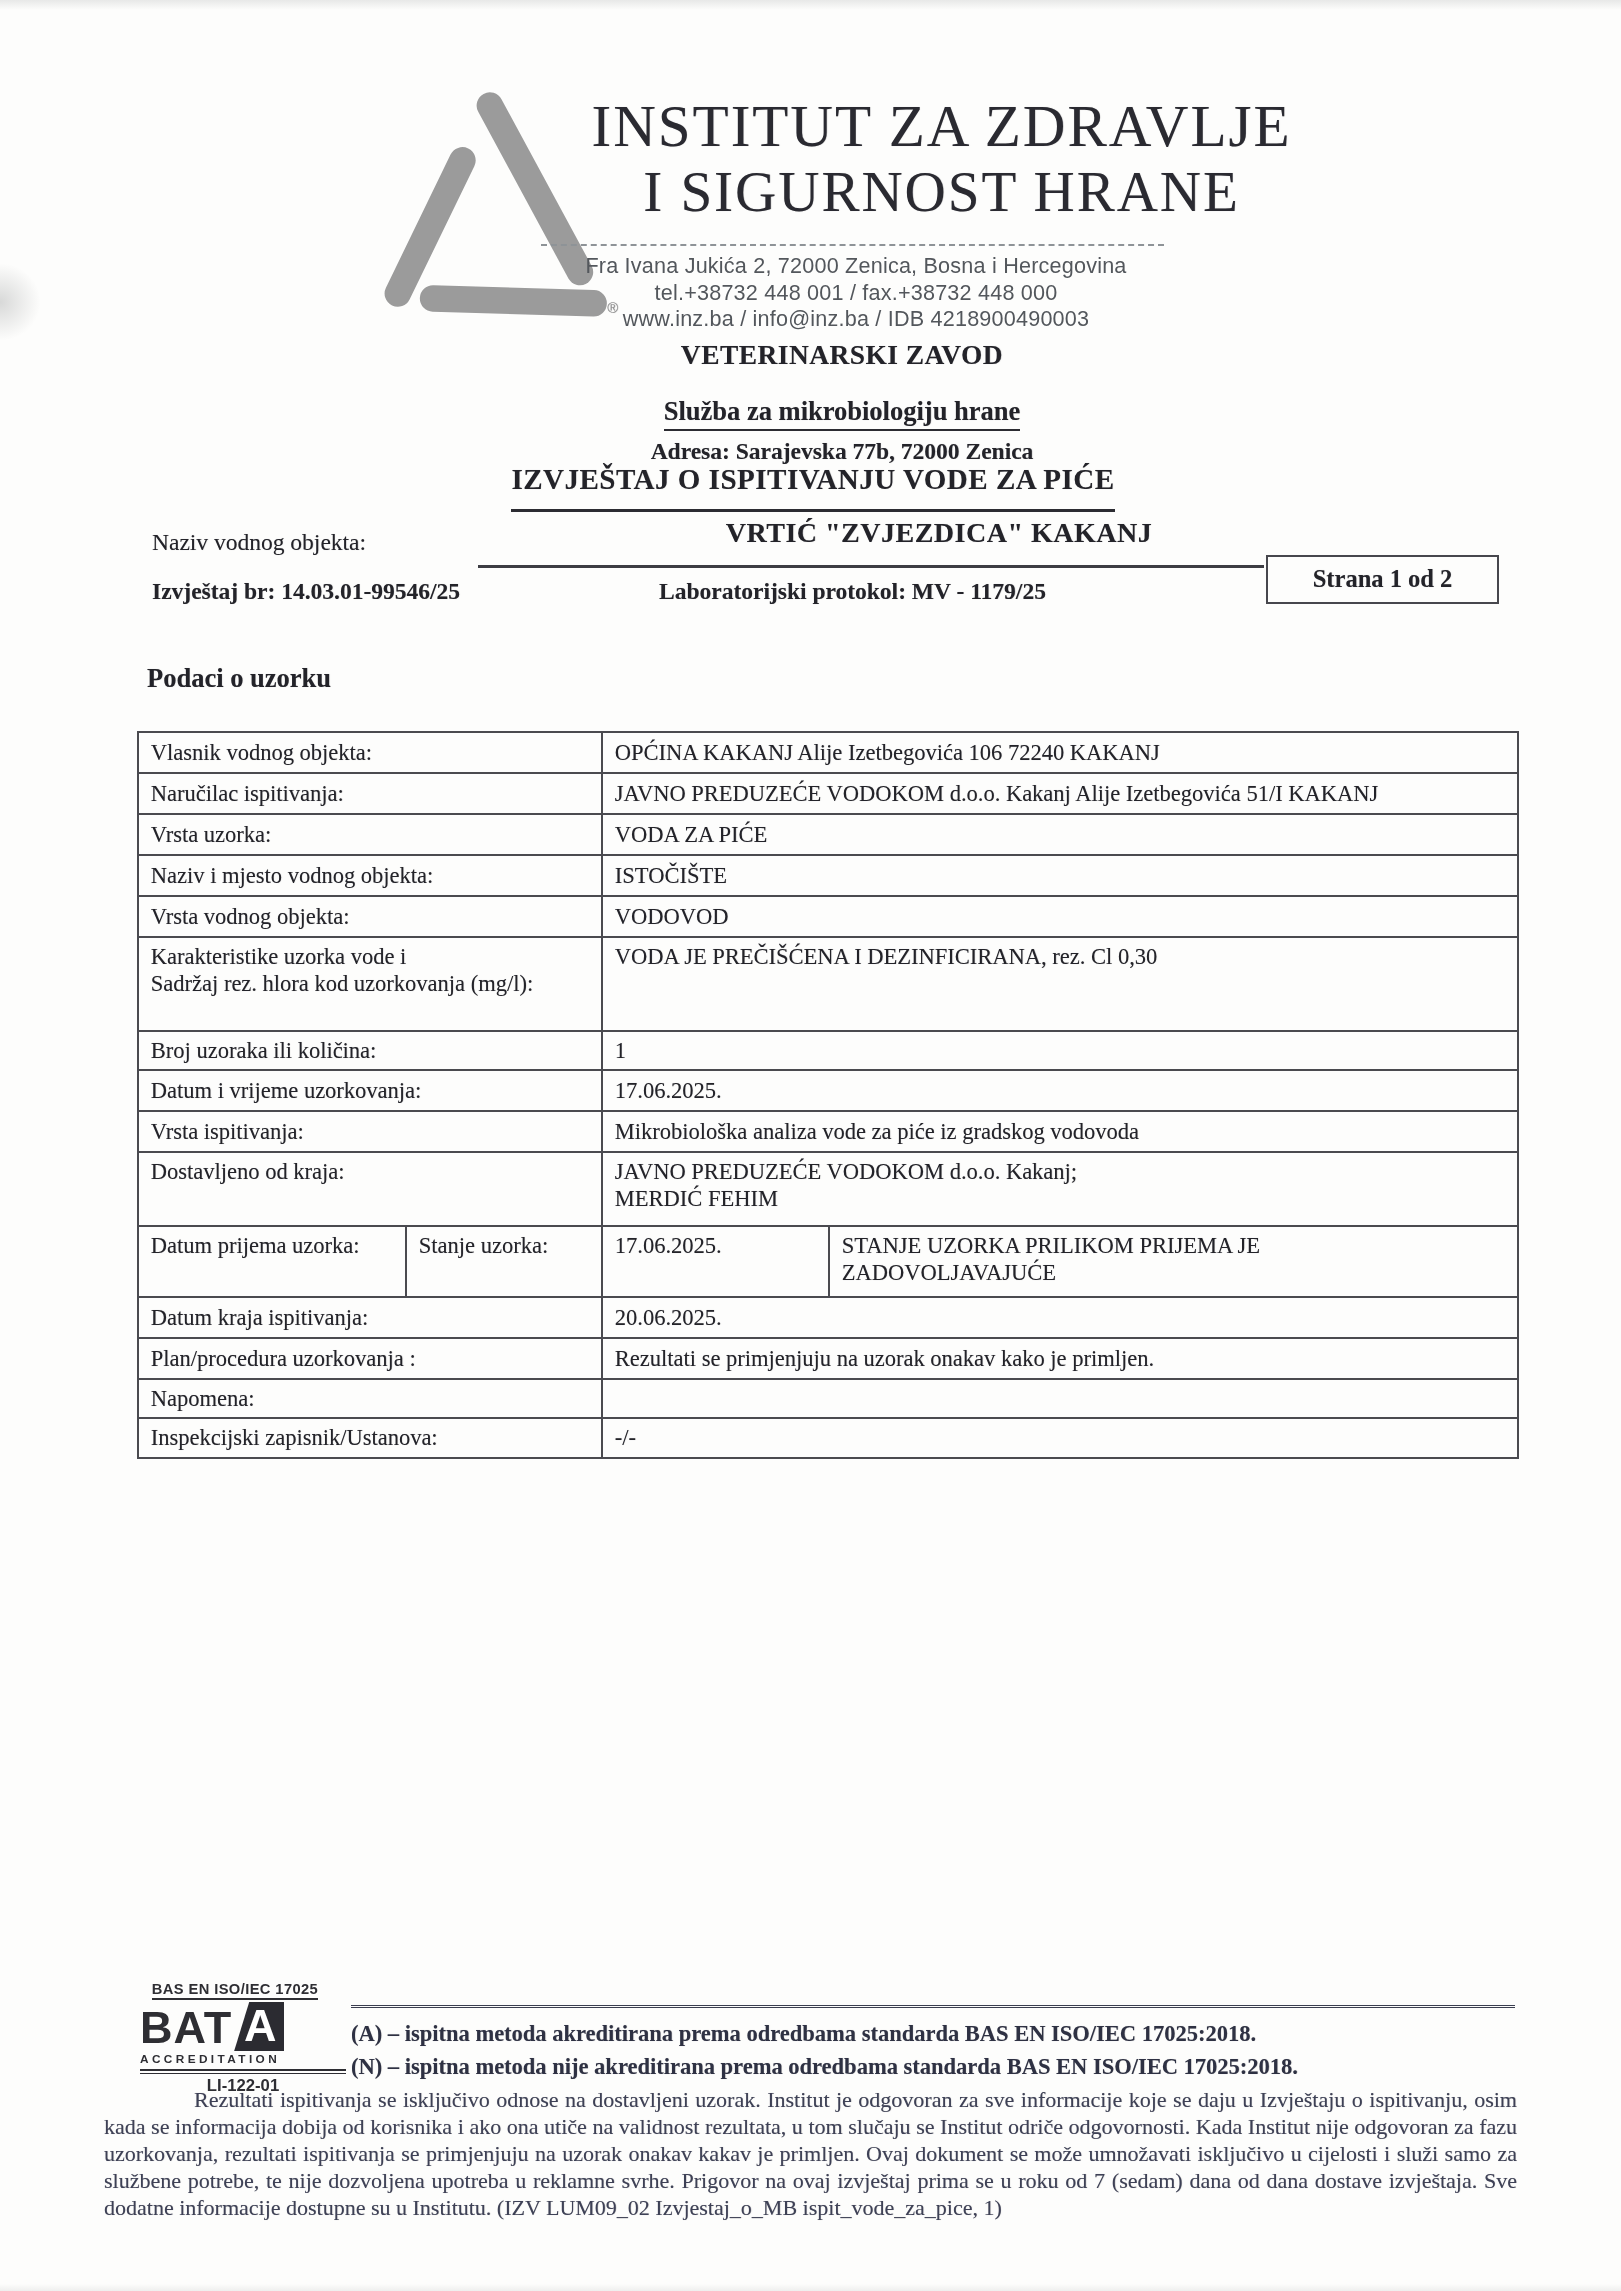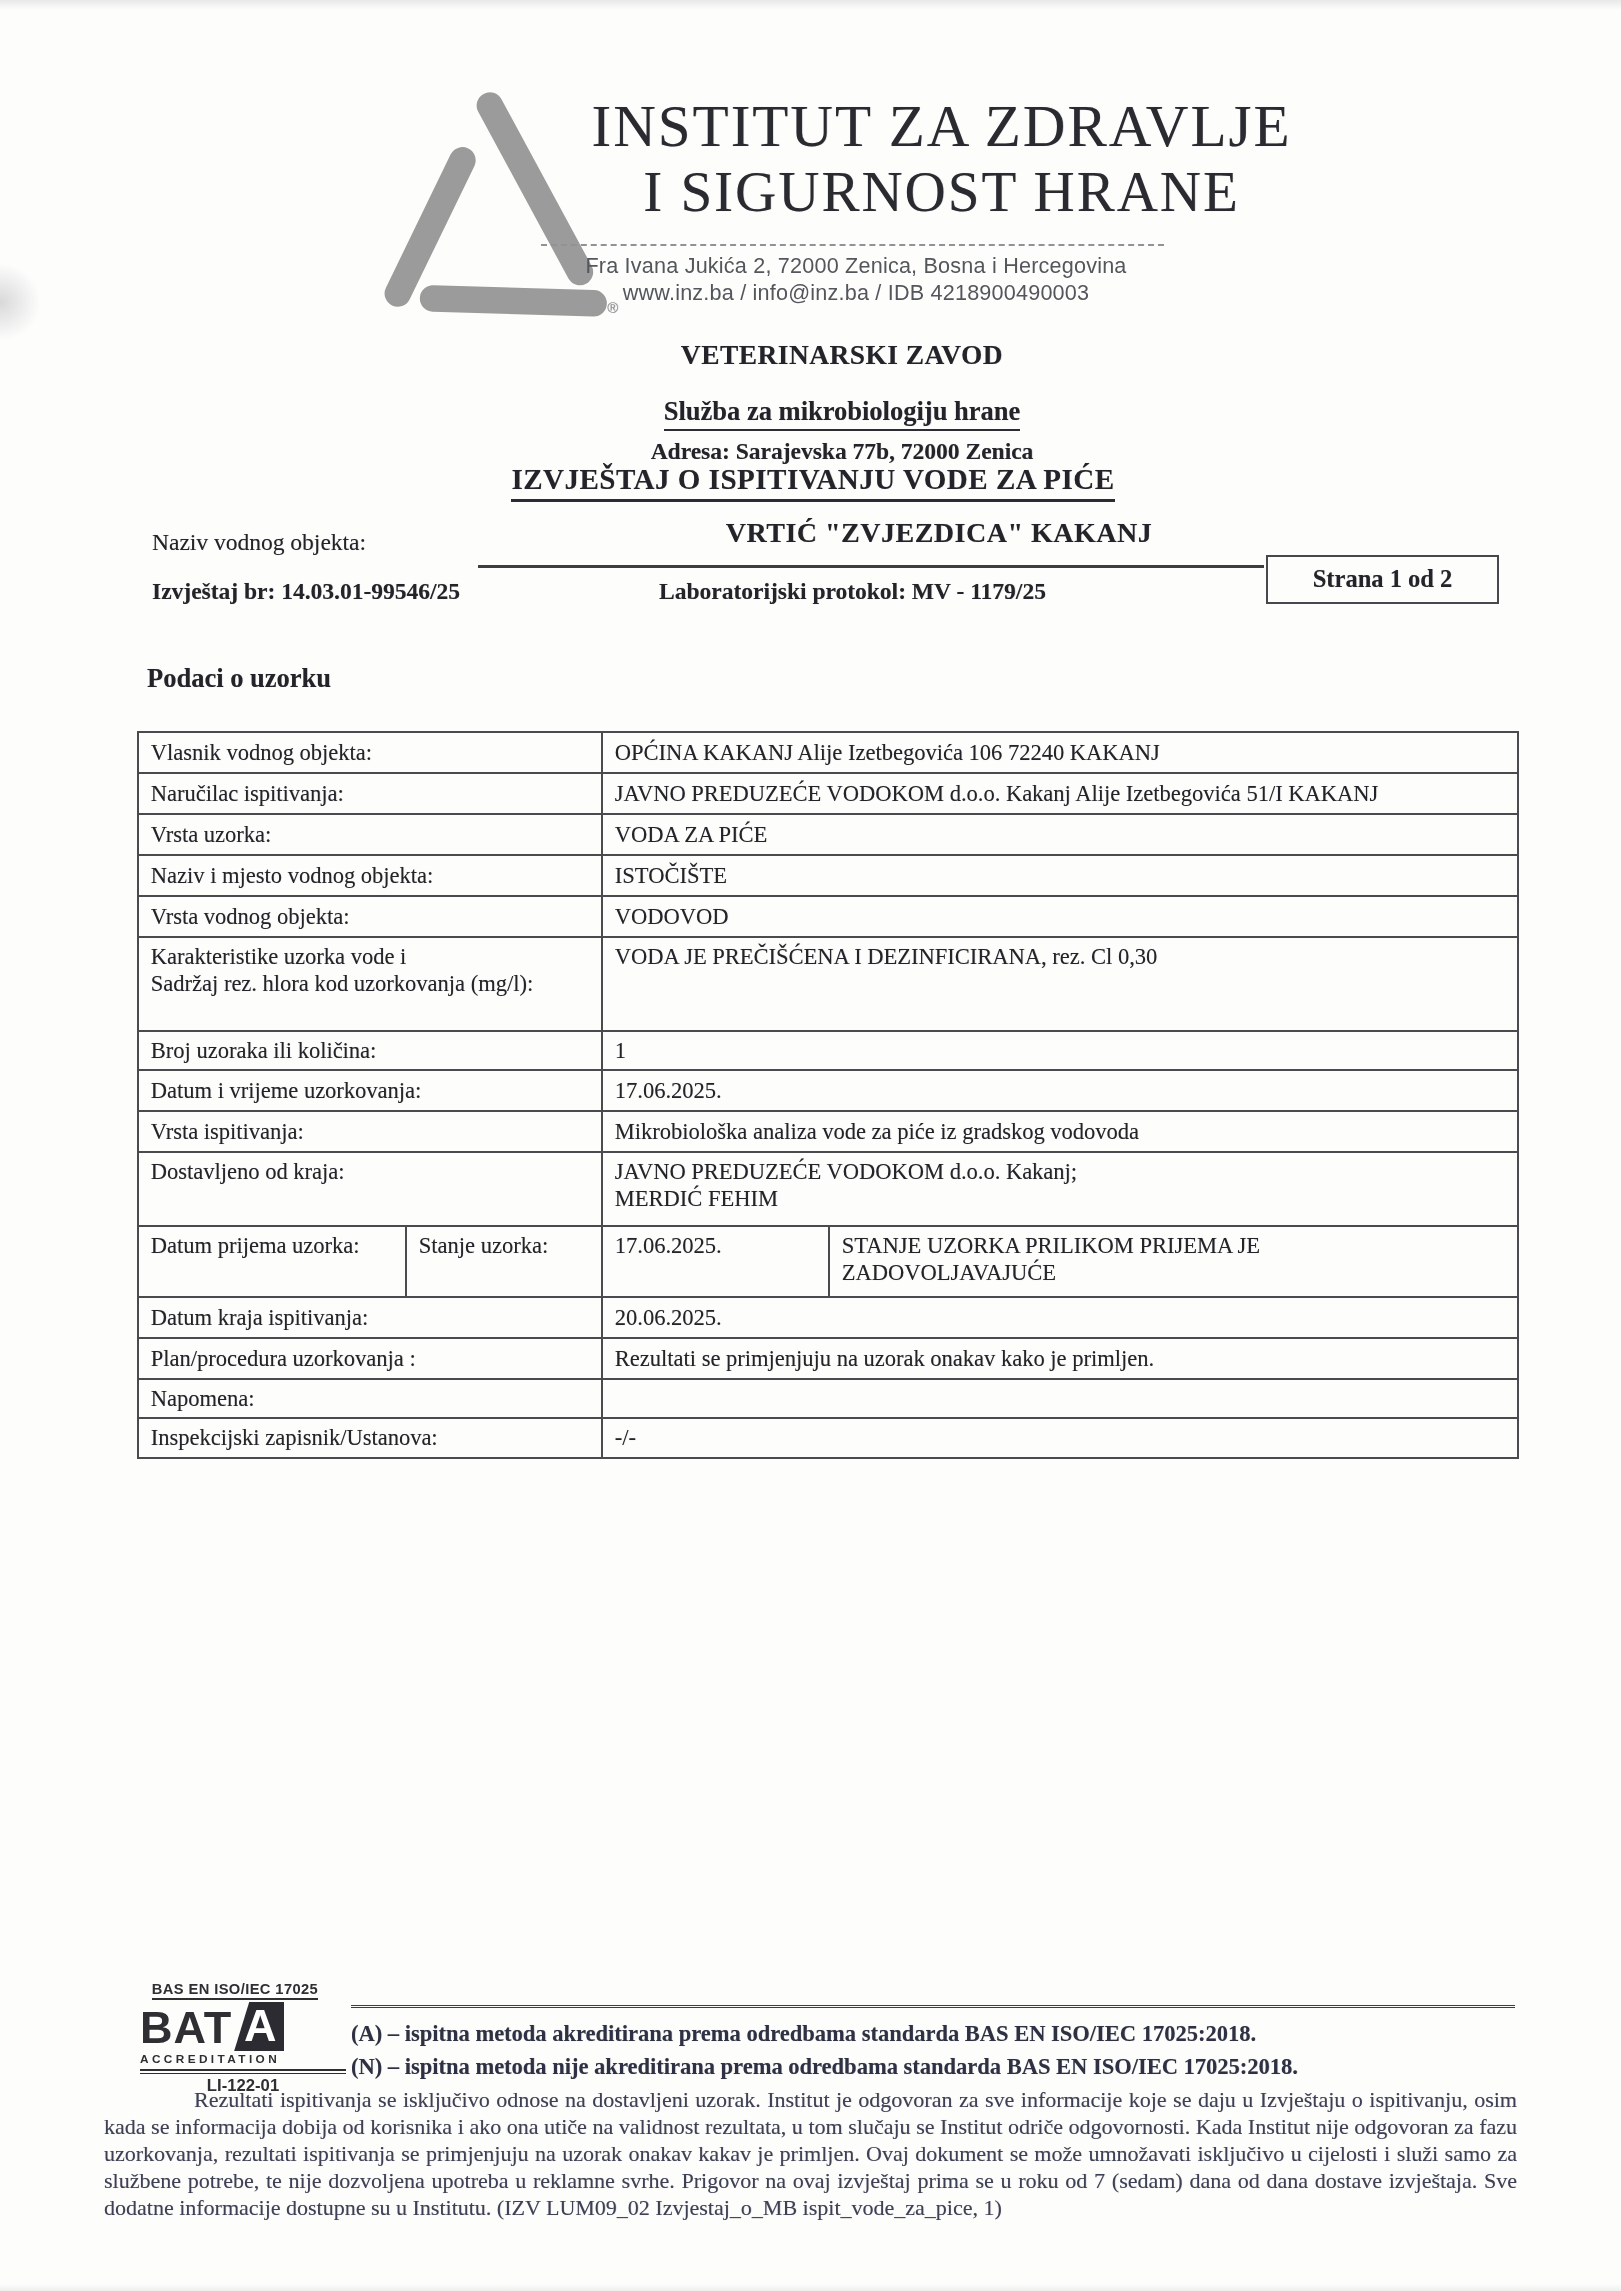--- a/index.html
+++ b/index.html
@@ -30,21 +30,21 @@
   .addr{position:absolute;left:459px;top:253px;width:794px;text-align:center;
     font-family:"Liberation Sans", sans-serif;font-size:21.6px;line-height:26.5px;
     color:#53575c;text-shadow:none;letter-spacing:0.2px;}
   .dept{position:absolute;left:352px;top:340px;width:980px;text-align:center;}
   .dept1{font-size:27.4px;font-weight:bold;letter-spacing:0.5px;}
   .dept2{display:inline-block;font-size:26.5px;font-weight:bold;margin-top:6.9px;
     border-bottom:2.9px solid #2c2c32;padding-bottom:2px;}
   .dept3{font-size:23.5px;font-weight:bold;margin-top:6.9px;}
   .report-title-wrap{position:absolute;left:323px;top:463px;width:980px;text-align:center;}
   .report-title{display:inline-block;font-size:29px;font-weight:bold;letter-spacing:0.5px;
-    border-bottom:3.9px solid #2c2c32;padding-bottom:3px;}
+    border-bottom:3.9px solid #2c2c32;padding-bottom:13px;}
 
   
   .object-label{position:absolute;left:152px;top:529px;font-size:23.5px;font-weight:normal;}
   .object-name{position:absolute;left:547px;top:517px;width:784px;text-align:center;
     font-size:28px;font-weight:bold;letter-spacing:0.5px;}
   .object-rule{position:absolute;left:478px;top:565px;width:786px;height:2.9px;background:#3d3d43;}
   .report-no{position:absolute;left:152px;top:578px;font-size:23.5px;font-weight:bold;}
   .protocol{position:absolute;left:659px;top:578px;font-size:23.5px;font-weight:bold;}
   .page-box{position:absolute;left:1266px;top:555px;width:233px;height:49px;
     border:2.9px solid #47474d;box-sizing:border-box;text-align:center;
@@ -104,20 +104,21 @@
 
   <div class="org-title">
     <div class="l1">INSTITUT ZA ZDRAVLJE</div>
     <div class="l2">I SIGURNOST HRANE</div>
   </div>
 
   <div class="dot-sep"></div>
 
   <div class="addr">
     <div>Fra Ivana Jukića 2, 72000 Zenica, Bosna i Hercegovina</div>
+    <div>tel.+38732 448 001 / fax.+38732 448 000</div>
     <div>www.inz.ba / info@inz.ba / IDB 4218900490003</div>
   </div>
 
   <div class="dept">
     <div class="dept1">VETERINARSKI ZAVOD</div><br>
     <span class="dept2">Služba za mikrobiologiju hrane</span>
     <div class="dept3">Adresa: Sarajevska 77b, 72000 Zenica</div>
   </div>
 
   <div class="report-title-wrap">

